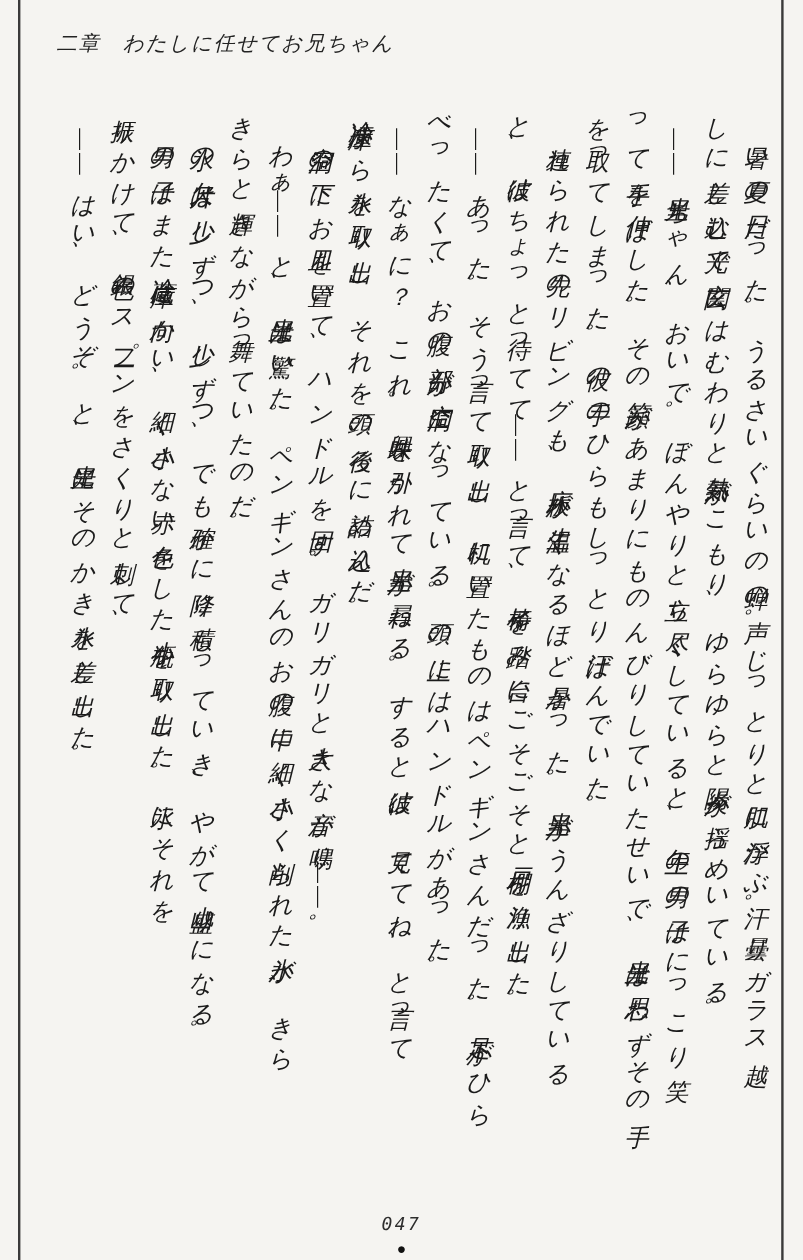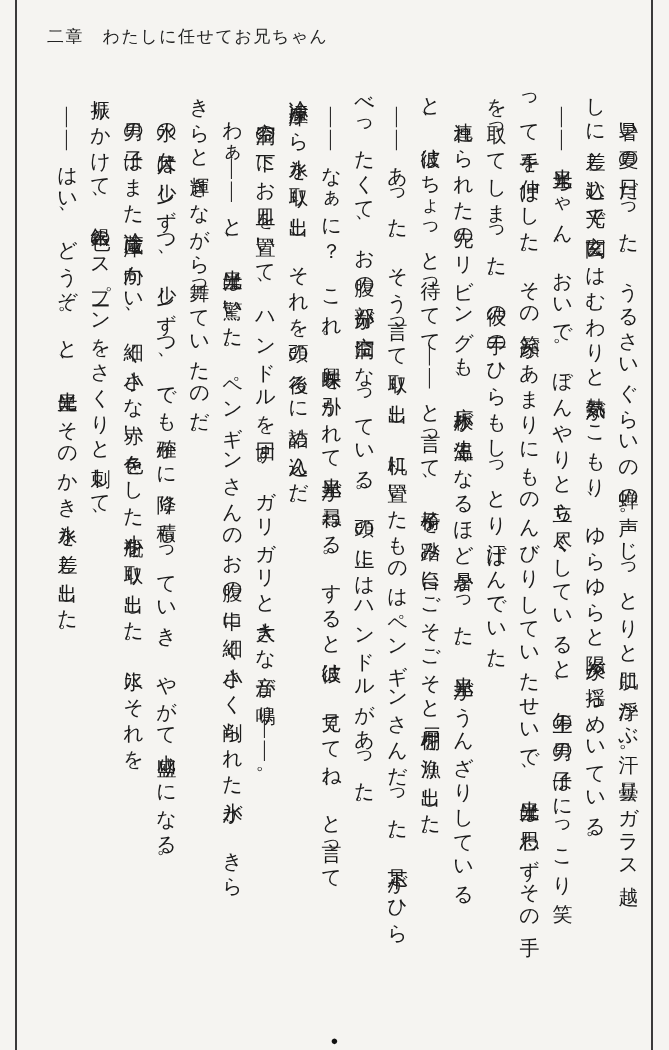--- a/index.html
+++ b/index.html
@@ -4,21 +4,21 @@
 <style>
   html, body { margin: 0; padding: 0; }
   body {
     width: 669px; height: 1050px;
     background: #f5f4f1;
     font-family: "Liberation Serif", "DejaVu Serif", serif;
     color: #1c1c1c;
     position: relative;
     overflow: hidden;
   }
-  .page { position: absolute; inset: 0; }
+  .page { position: absolute; inset: 0; font-style: italic; }
 
   .edge {
     position: absolute; top: 0; bottom: 0; width: 2px;
     background: #3a3a3a;
   }
   .edge.left  { left: 15px; }
   .edge.right { left: 651px; }
 
   .chapter-header {
     position: absolute;
@@ -86,15 +86,16 @@
     <div class="col">冷凍庫から氷を取り出し、それを頭の後ろに詰め込んだ。</div>
     <div class="col indent">空洞の下にお皿を置いて、ハンドルを回す。ガリガリと大きな音が鳴り——。</div>
     <div class="col indent">わぁ——と、光里は驚いた。ペンギンさんのお腹の中に細く小さく削られた氷が、きら</div>
     <div class="col">きらと輝きながら舞っていたのだ。</div>
     <div class="col indent">氷の欠片は少しずつ、少しずつ、でも確かに降り積もっていき、やがて山盛りになる。</div>
     <div class="col indent">男の子はまた冷蔵庫に向かい、細く小さな赤い色をした小瓶を取り出した。氷にそれを</div>
     <div class="col">振りかけて、銀色のスプーンをさくりと刺して、</div>
     <div class="col indent">——はい、どうぞ。と、光里にそのかき氷を差し出した。</div>
   </div>
 
+  <div class="page-number">047</div>
   <div class="footer-dot">●</div>
 
 </div>
 
 </body></html>

